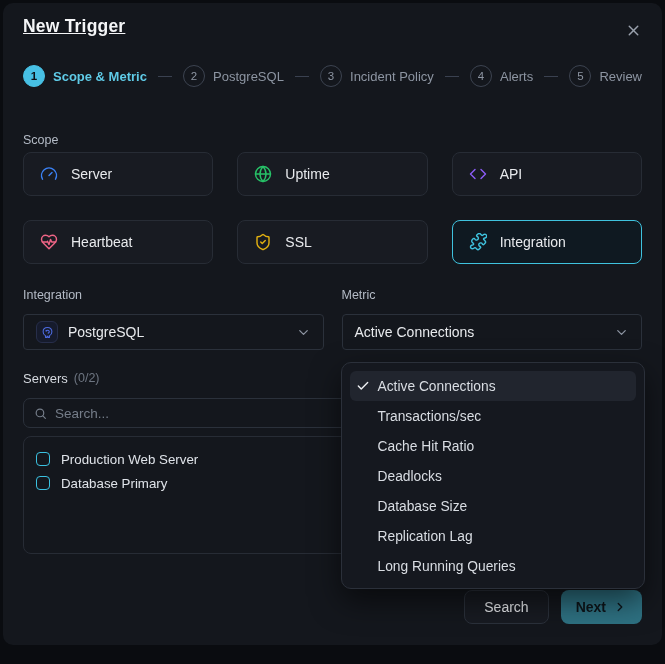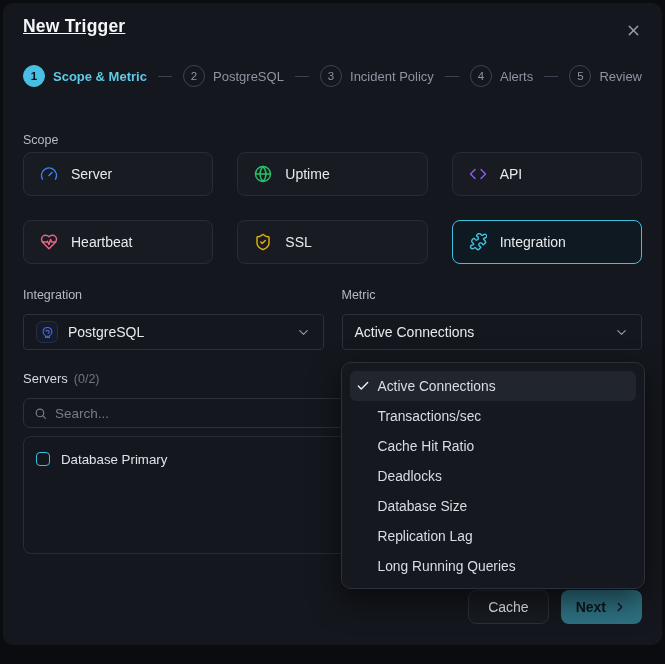--- a/index.html
+++ b/index.html
@@ -73,21 +73,21 @@
     padding:8px; z-index:20;
   }
   .menu-item {
     position:relative; height:30px; display:flex; align-items:center;
     padding-left:28px; font-size:13.8px; color:#d9dde3; border-radius:6px; cursor:pointer;
   }
   .menu-item.selected { background:#21252e; }
   .menu-check { position:absolute; left:6px; top:8px; color:#eef0f3; line-height:0; }
   
   .servers-section { margin-top:21px; }
-  .servers-label-row { display:flex; align-items:flex-end; gap:6px; }
+  .servers-label-row { display:flex; align-items:flex-start; gap:6px; }
   .servers-title { font-size:13px; color:#d6dae0; font-weight:500; }
   .servers-count { font-size:12.5px; color:#6e7682; }
   .search-box {
     margin-top:12px; height:30px; border:1px solid #2b313b; border-radius:7px;
     background:#14171d; display:flex; align-items:center; gap:8px; padding:0 10px;
   }
   .search-box input {
     flex:1; background:none; border:none; outline:none;
     font-family:"Liberation Sans", sans-serif; font-size:13.5px; color:#dfe3e9;
   }
@@ -286,27 +286,31 @@
         <svg width="13" height="13" viewBox="0 0 24 24" fill="none" stroke="currentColor" stroke-width="2.2" stroke-linecap="round">
             <circle cx="11" cy="11" r="7"></circle>
             <line x1="21" y1="21" x2="16.3" y2="16.3"></line>
           </svg>
       </span>
       <input type="text" placeholder="Search..." style="">
     </div>
     <div class="server-list" id="server-list">
         <div class="server-row">
           <span class="checkbox"></span>
+          <span class="server-name">Production Web Server</span>
+        </div>
+        <div class="server-row">
+          <span class="checkbox"></span>
           <span class="server-name">Database Primary</span>
         </div>
       </div>
   </div>
 
   <div class="footer">
-    <button class="btn btn-cancel">Cache</button>
+    <button class="btn btn-cancel">Search</button>
     <button class="btn btn-next">
       <span>Next</span>
       <span class="chev-r">
         <svg width="14" height="14" viewBox="0 0 24 24" fill="none" stroke="currentColor" stroke-width="2.4" stroke-linecap="round" stroke-linejoin="round">
             <polyline points="9 18 15 12 9 6"></polyline>
           </svg>
       </span>
     </button>
   </div>
 

